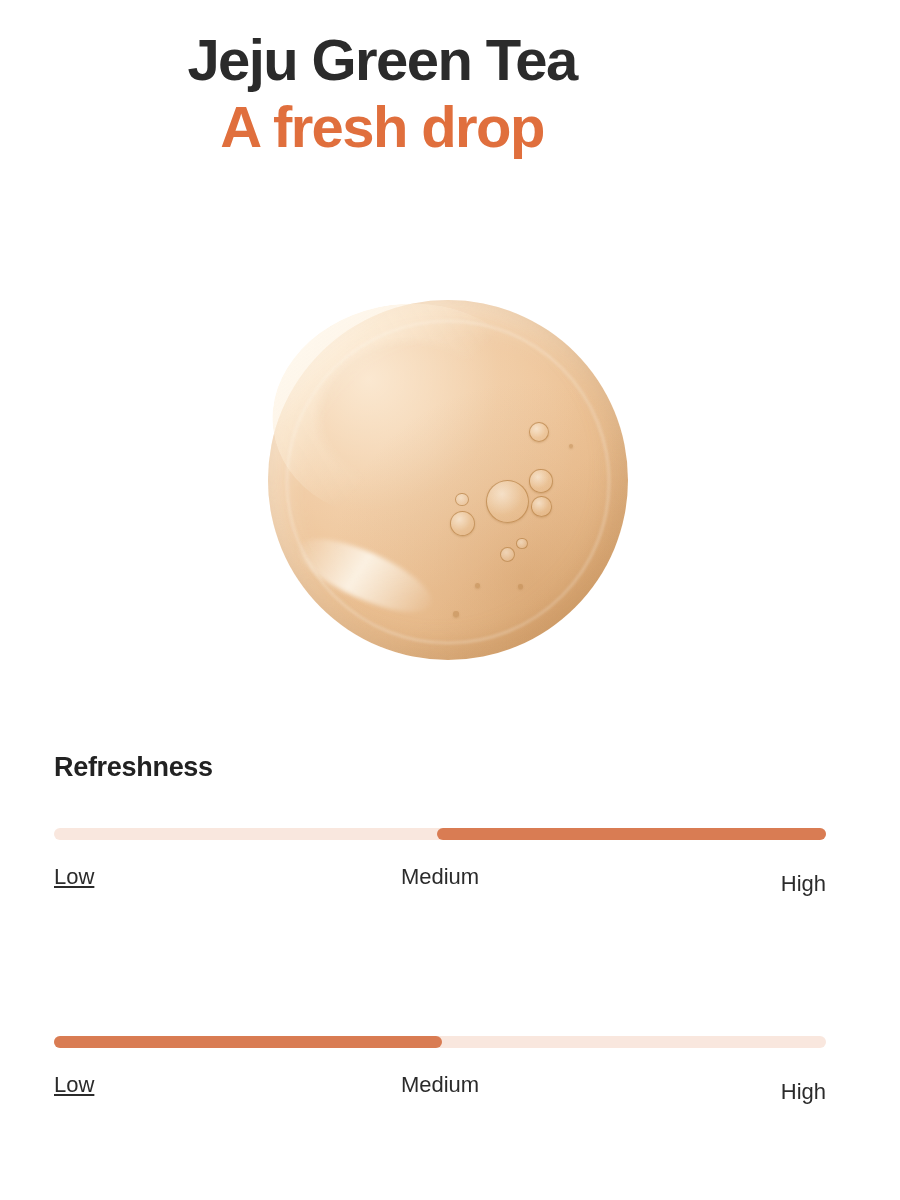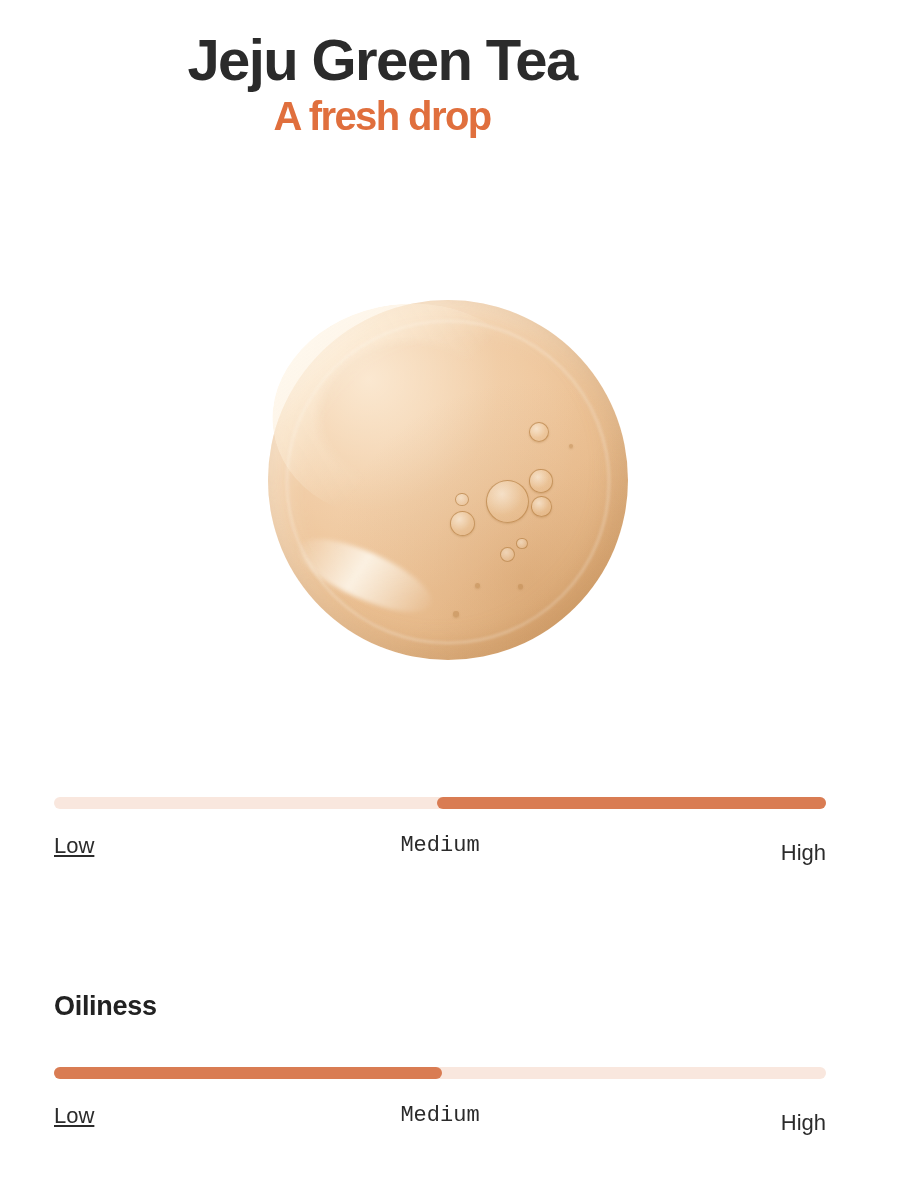--- a/index.html
+++ b/index.html
@@ -25,21 +25,21 @@
   }
   .title-line1 {
     font-size: 58px;
     font-weight: bold;
     color: #2b2b2b;
     letter-spacing: -1.6px;
     line-height: 1.16;
     margin: 0;
   }
   .title-line2 {
-    font-size: 40px;
+    font-size: 58px;
     font-weight: bold;
     color: #e06f3d;
     letter-spacing: -1.6px;
     line-height: 1.16;
     margin: 0;
   }
 
   
   .droplet-stage {
     position: absolute;
@@ -162,21 +162,21 @@
   }
   .scale-label {
     position: absolute;
     top: 0;
     font-size: 22px;
     color: #2b2b2b;
     font-weight: normal;
     white-space: nowrap;
   }
   .scale-label.low   { left: 0; text-decoration: underline; }
-  .scale-label.mid   { left: 50%; transform: translateX(-50%); font-family: Liberation Mono, monospace; }
+  .scale-label.mid   { left: 50%; transform: translateX(-50%); }
   .scale-label.high  { right: 0; margin-top: 7px; }
 </style>
 </head>
 <body>
 
 <div class="title-block">
   <div class="title-line1">Jeju Green Tea</div>
   <div class="title-line2">A fresh drop</div>
 </div>
 
@@ -195,32 +195,32 @@
   <div class="bubble tiny" style="left:52.0%; top:53.5%; width:3.2%; height:3.2%;"></div>
   <div class="bubble tiny" style="left:64.5%; top:68.5%; width:3.6%; height:3.6%;"></div>
   <div class="bubble tiny" style="left:69.0%; top:66.0%; width:2.6%; height:2.6%;"></div>
   <div class="bubble speck" style="left:57.5%; top:78.5%; width:1.5%; height:1.5%;"></div>
   <div class="bubble speck" style="left:69.5%; top:79.0%; width:1.3%; height:1.3%;"></div>
   <div class="bubble speck" style="left:51.5%; top:86.5%; width:1.5%; height:1.5%;"></div>
   <div class="bubble speck" style="left:83.5%; top:40.0%; width:1.2%; height:1.2%;"></div>
 </div>
 
 <div class="metric" style="top: 752px;">
+  <div class="metric-title">Refreshness</div>
   <div class="slider" style="background: rgb(249, 231, 222);">
     <div class="slider-fill" id="fill-0" style="left: 49.6%; width: 50.4%; background: rgb(217, 124, 83);"></div>
   </div>
   <div class="scale">
     <span class="scale-label low">Low</span>
     <span class="scale-label mid">Medium</span>
     <span class="scale-label high">High</span>
   </div>
 </div>
 
 <div class="metric" style="top: 991px;">
-  <div class="metric-title">Oiliness</div>
   <div class="slider" style="background: rgb(249, 231, 222);">
     <div class="slider-fill" id="fill-1" style="left: 0%; width: 50.2%; background: rgb(217, 124, 83);"></div>
   </div>
   <div class="scale">
     <span class="scale-label low">Low</span>
     <span class="scale-label mid">Medium</span>
     <span class="scale-label high">High</span>
   </div>
 </div>
 

